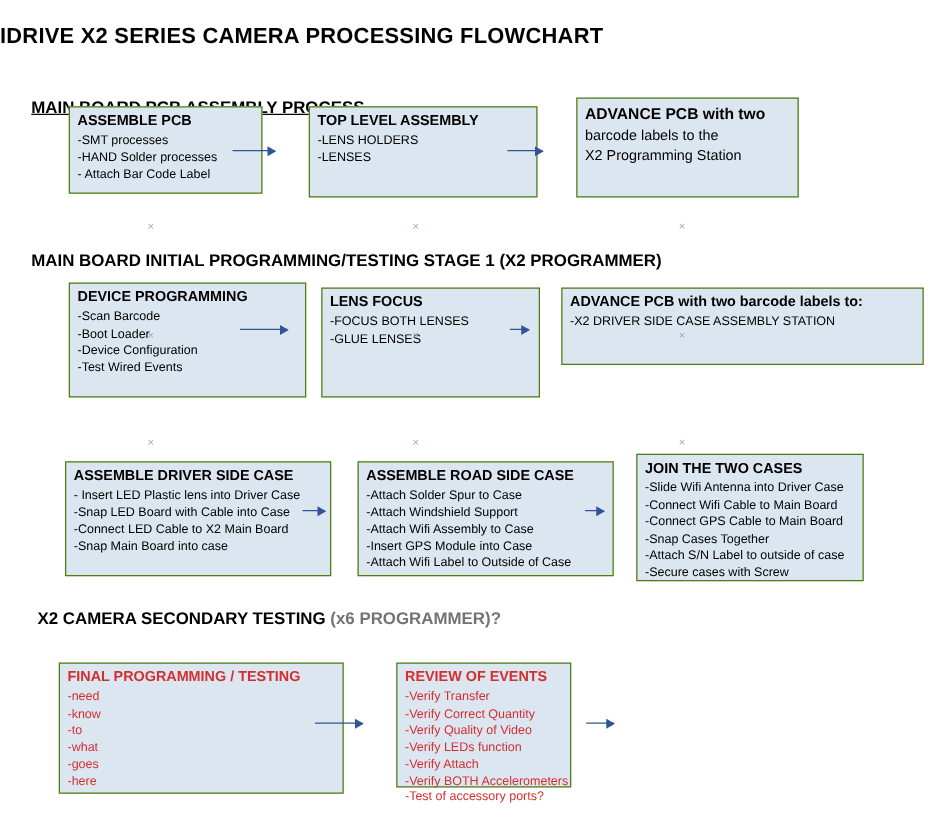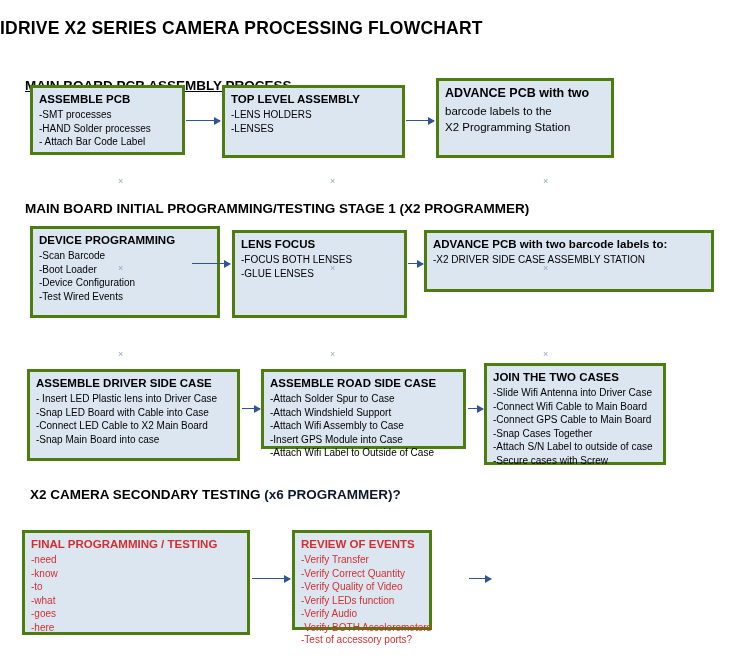--- a/index.html
+++ b/index.html
@@ -30,29 +30,30 @@
     letter-spacing: 0.2px;
   }
   .section-head {
     position: absolute;
     font-size: 13.5px;
     font-weight: bold;
     color: #000000;
     white-space: nowrap;
   }
   .section-head .red {
-    color: #0f172a;
+    color: #737373;
     margin-top: 19px;
   }
   .box {
     position: absolute;
     background: #dce6f1;
-    border: 3px solid #4d7c0f;
+    border: 1px solid #4d7c0f;
     box-sizing: border-box;
     padding: 5px 6px 4px 6px;
+    margin-left: 25px;
   }
   .box.plain {
     background: #ffffff;
   }
   .box-title {
     font-size: 11.5px;
     font-weight: bold;
     color: #000000;
     margin-bottom: 2px;
     line-height: 13px;
@@ -161,21 +162,21 @@
   <div class="box" style="left:27px; top:369px; width:213px; height:92px;">
     <div class="box-title">ASSEMBLE DRIVER SIDE CASE</div>
     <div class="box-line">- Insert LED Plastic lens into Driver Case</div>
     <div class="box-line">-Snap LED Board with Cable into Case</div>
     <div class="box-line">-Connect LED Cable to X2 Main Board</div>
     <div class="box-line">-Snap Main Board into case</div>
   </div>
 
   <div class="arrow" style="left:242px; top:408px; width:18px;"></div>
 
-  <div class="box" style="left:261px; top:369px; width:205px; height:80px;">
+  <div class="box" style="left:261px; top:369px; width:205px; height:92px;">
     <div class="box-title">ASSEMBLE ROAD SIDE CASE</div>
     <div class="box-line">-Attach Solder Spur to Case</div>
     <div class="box-line">-Attach Windshield Support</div>
     <div class="box-line">-Attach Wifi Assembly to Case</div>
     <div class="box-line">-Insert GPS Module into Case</div>
     <div class="box-line">-Attach Wifi Label to Outside of Case</div>
   </div>
 
   <div class="arrow" style="left:468px; top:408px; width:15px;"></div>
 
@@ -204,21 +205,21 @@
   </div>
 
   <div class="arrow" style="left:252px; top:578px; width:38px;"></div>
 
   <div class="box" style="left:292px; top:530px; width:140px; height:100px;">
     <div class="box-title red">REVIEW OF EVENTS</div>
     <div class="box-line red">-Verify Transfer</div>
     <div class="box-line red">-Verify Correct Quantity</div>
     <div class="box-line red">-Verify Quality of Video</div>
     <div class="box-line red">-Verify LEDs function</div>
-    <div class="box-line red">-Verify Audio</div>
+    <div class="box-line red">-Verify Attach</div>
     <div class="box-line red">-Verify BOTH Accelerometers</div>
     <div class="box-line red" style="position:absolute; left:6px; top:100px;">-Test of accessory ports?</div>
   </div>
 
   <div class="arrow" style="left:469px; top:578px; width:22px;"></div>
 
 
   <div class="tick" style="left:118px; top:177px;">×</div>
   <div class="tick" style="left:330px; top:177px;">×</div>
   <div class="tick" style="left:543px; top:177px;">×</div>

